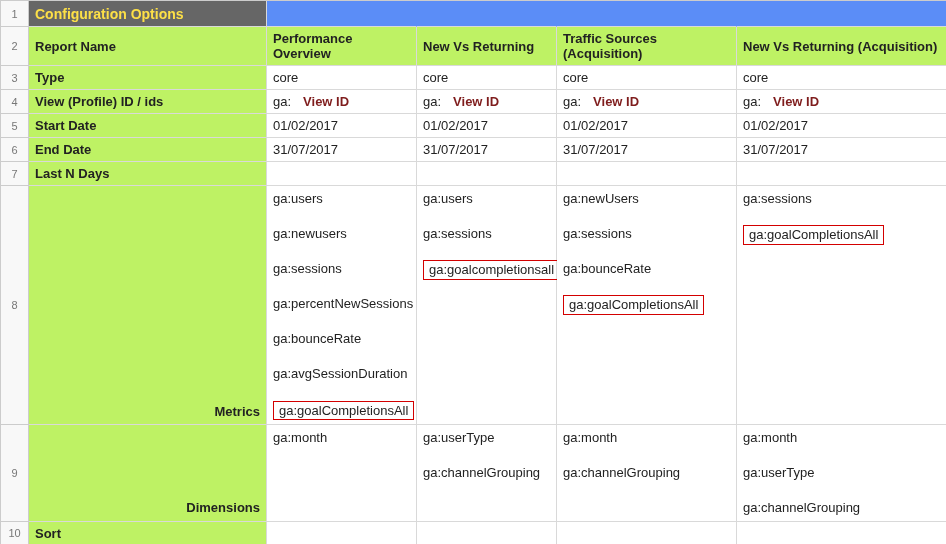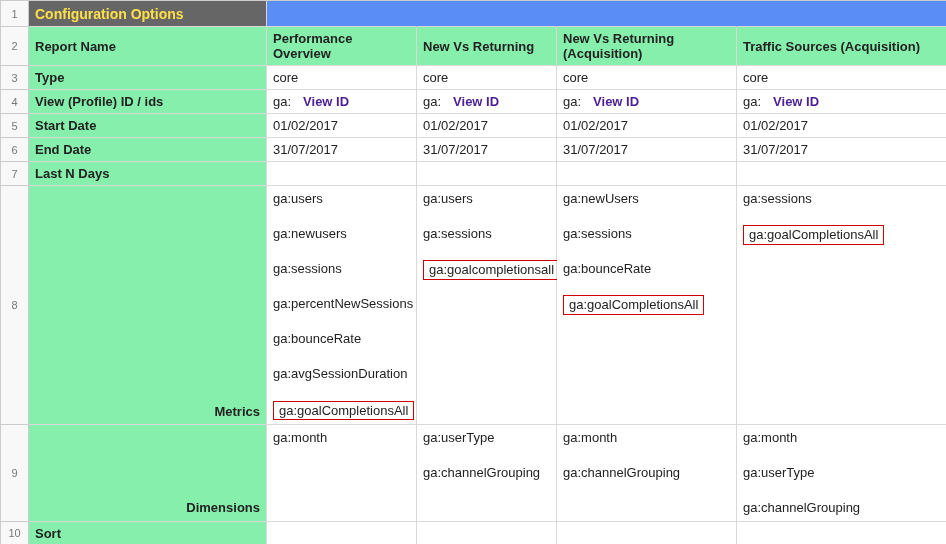--- a/index.html
+++ b/index.html
@@ -40,33 +40,33 @@
     font-weight: bold;
     font-size: 14px;
     min-height: 26px;
   }
   .hdrblue {
     background: #5b8df7;
     border-right-color: #5b8df7;
   }
   .label {
     font-weight: bold;
-    background: #86efac;
+    background: #bef264;
   }
   .multi {
     flex-direction: column;
     align-items: flex-start;
     justify-content: flex-end;
     line-height: 1.35;
   }
   .viewid {
     gap:12px;
   }
   .viewid .ann {
-    color: #4c1d95;
+    color: #7f1d1d;
     font-weight: bold;
   }
   .boxed {
     border: 1.5px solid #d30000;
     padding: 0 5px;
     display:inline-block;
   }
   .label.bottom-align { align-items:flex-end; }
 </style>
 </head>
@@ -76,22 +76,22 @@
     <div class="cell rowhead">1</div>
     <div class="cell hdrdark">Configuration Options</div>
     <div class="cell hdrblue"></div>
     <div class="cell hdrblue"></div>
     <div class="cell hdrblue"></div>
     <div class="cell hdrblue"></div>
     <div class="cell rowhead">2</div>
     <div class="cell label">Report Name</div>
     <div class="cell label">Performance Overview</div>
     <div class="cell label">New Vs Returning</div>
+    <div class="cell label">Traffic Sources (Acquisition)</div>
     <div class="cell label">New Vs Returning (Acquisition)</div>
-    <div class="cell label">Traffic Sources (Acquisition)</div>
     <div class="cell rowhead">3</div>
     <div class="cell label">Type</div>
     <div class="cell ">core</div>
     <div class="cell ">core</div>
     <div class="cell ">core</div>
     <div class="cell ">core</div>
     <div class="cell rowhead">4</div>
     <div class="cell label">View (Profile) ID / ids</div>
     <div class="cell viewid">
       <span>ga:</span>

